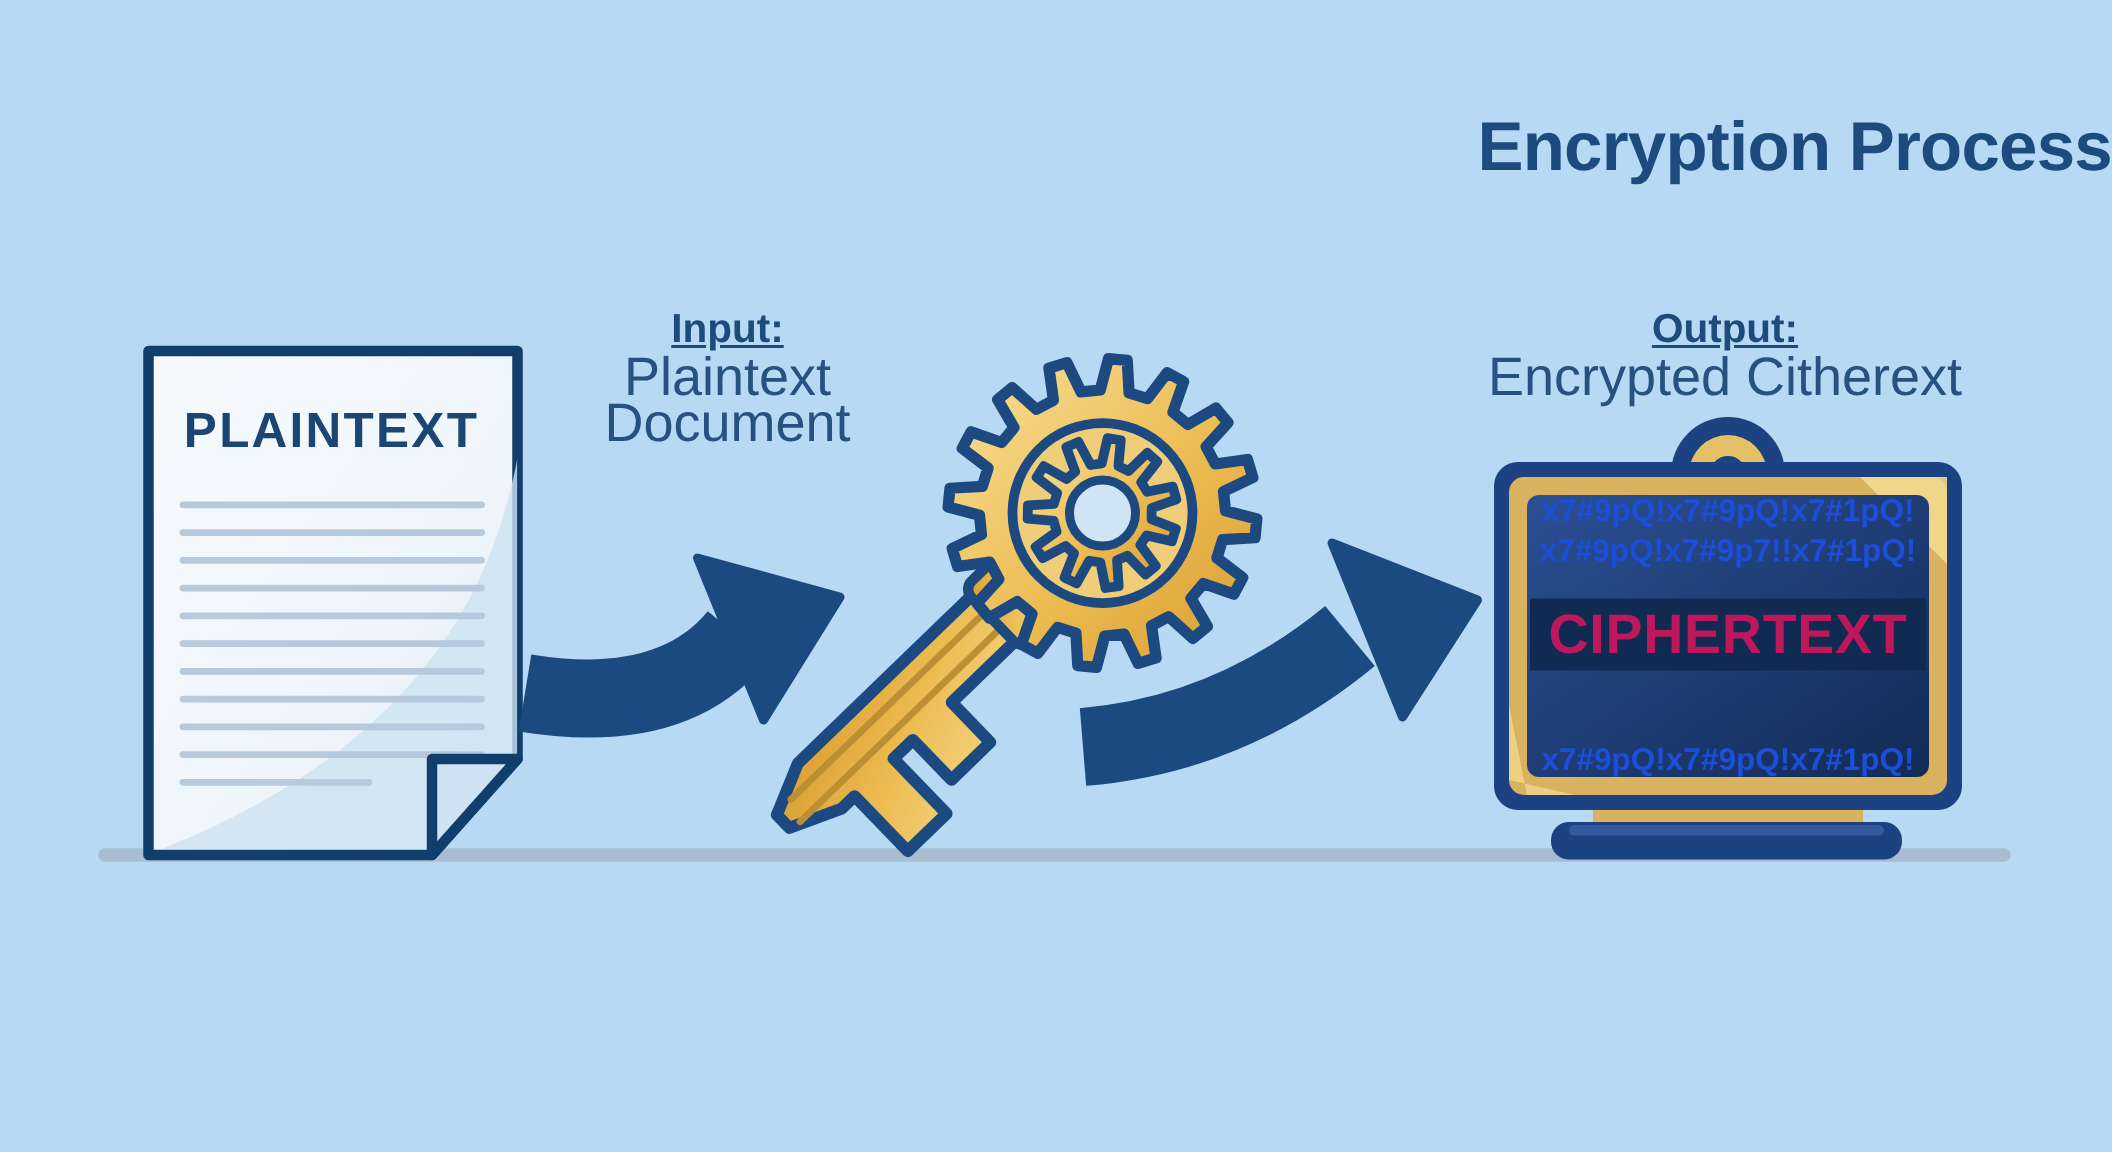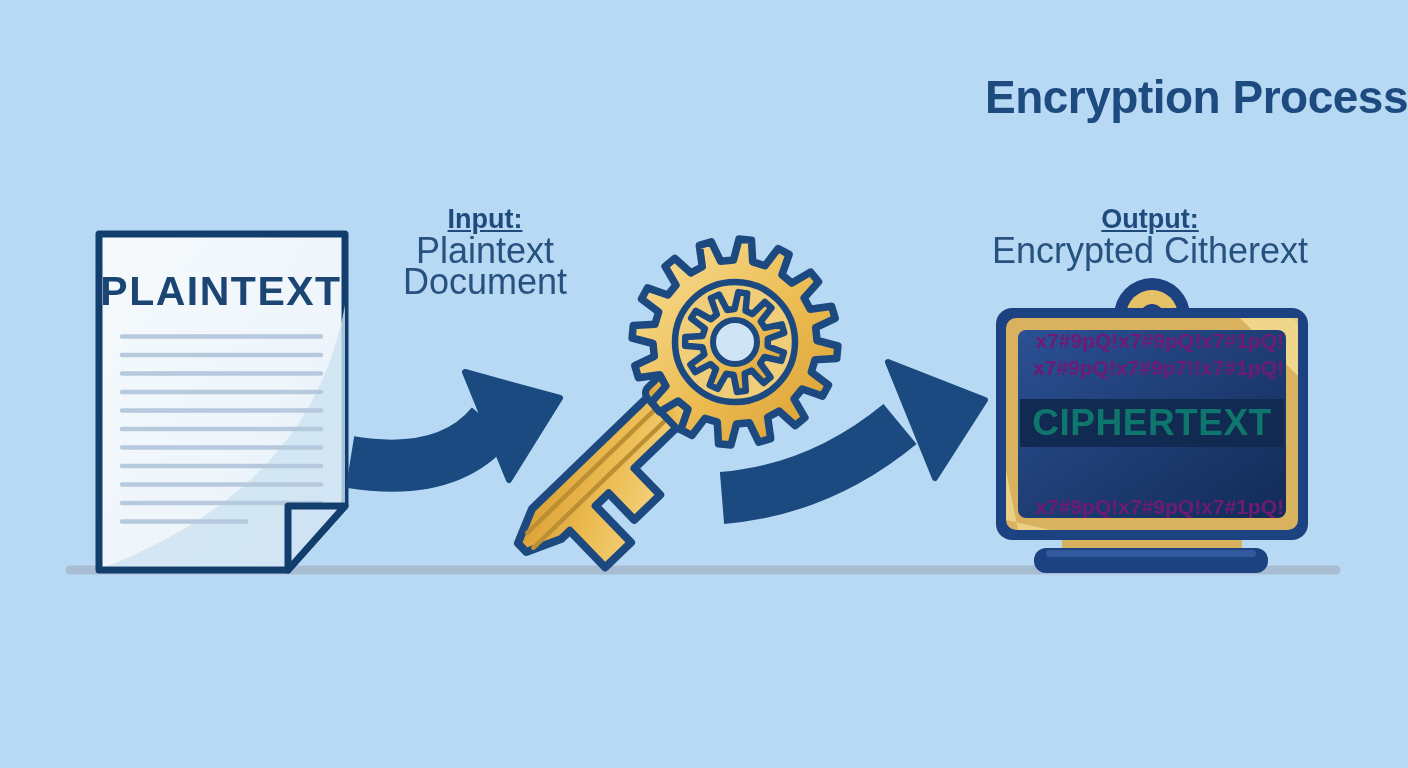--- a/index.html
+++ b/index.html
@@ -17,43 +17,43 @@
     font-size:46px;font-weight:800;letter-spacing:-0.5px;
     color:#1d4b80;
   }
   .stage-label{position:absolute;text-align:center;color:#1e4a7c;line-height:31px;}
   .stage-label .h{font-size:27px;font-weight:800;text-decoration:underline;}
   .stage-label .s{font-size:36px;font-weight:400;color:#27517f;}
   .label-input{left:330px;top:204px;width:310px;}
   .label-output{left:985px;top:204px;width:330px;}
   .plaintext-label{
     position:absolute;left:97px;top:268px;width:248px;
-    text-align:center;font-size:41px;font-weight:800;letter-spacing:1.5px;
+    text-align:center;font-size:33px;font-weight:800;letter-spacing:1.5px;
     color:#1b4674;
   }
   .monitor-text{
     position:absolute;left:1020px;top:331px;width:264px;height:192px;
     overflow:hidden;
   }
   .code{
     position:absolute;left:0;right:0;
-    text-align:right;white-space:nowrap;
+    text-align:center;white-space:nowrap;
     font-size:21px;font-weight:700;letter-spacing:0;
-    color:#701a75;
+    color:#1d4ed8;
   }
   .code.l1{top:-2px;} .code.l2{top:25px;} .code.l3{top:52px;}
   .code.l4{top:114px;} .code.l5{top:140px;} .code.l6{top:164px;}
   .cipher-band{
     position:absolute;left:0;right:0;top:68px;height:48px;
     background:#112a52;
   }
   .cipher-word{
     position:absolute;left:0;right:0;top:68px;height:50px;line-height:48px;
     text-align:center;font-size:37px;font-weight:800;letter-spacing:0.5px;
-    color:#0f766e;white-space:nowrap;
+    color:#be185d;white-space:nowrap;
   }
 </style>
 </head>
 <body>
 
 <div class="scene">
 
   <svg id="art" width="1408" height="768" viewBox="0 0 1408 768">
     <defs>
       <linearGradient id="goldLin" x1="0" y1="0" x2="1" y2="1">

